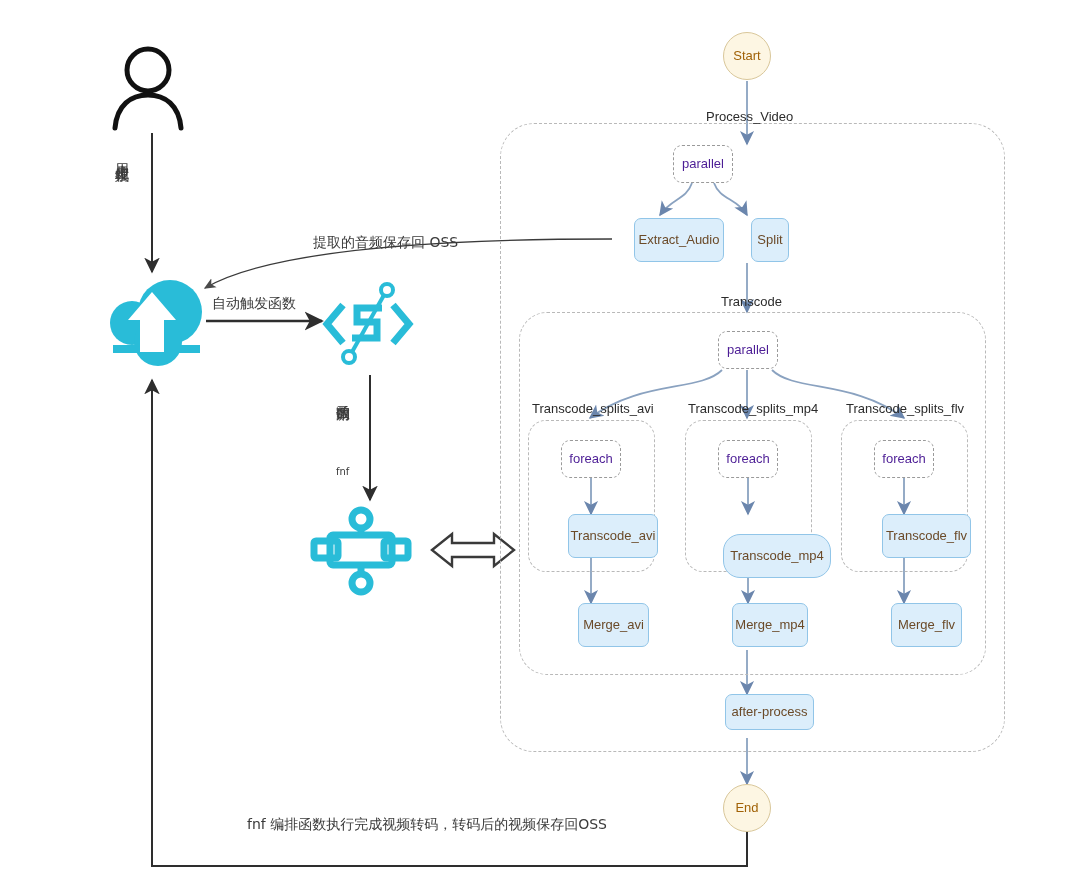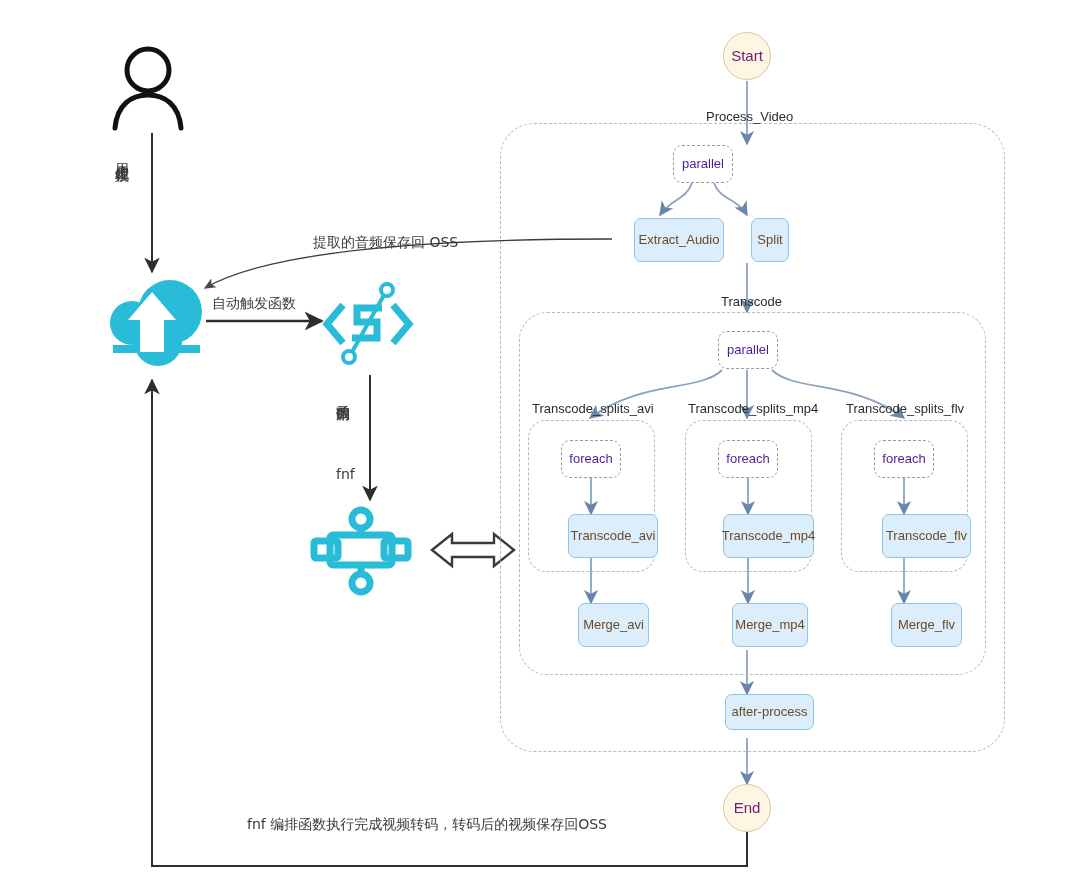--- a/index.html
+++ b/index.html
@@ -9,21 +9,21 @@
   svg.layer{position:absolute;left:0;top:0;width:1080px;height:875px;}
 
   
   .node{position:absolute;box-sizing:border-box;display:flex;align-items:center;
         justify-content:center;text-align:center;line-height:1.15;}
   .task{background:#dceefb;border:1px solid #91c5e8;border-radius:7px;
         color:#6b4a28;font-size:13px;margin-left:22px;}
   .ctrl{background:#ffffff;border:1px dashed #9a9a9a;border-radius:9px;
         color:#4c1d95;font-size:13px;}
   .terminal{background:#fdf6e3;border:1.5px solid #d9c79a;border-radius:50%;
-        color:#701a75;font-size:15px;}
+        color:#a16207;font-size:13px;}
 
   
   .group{position:absolute;box-sizing:border-box;border:1px dashed #b9b9b9;
          background:transparent;}
   .group.outer{border-radius:34px;}
   .group.mid{border-radius:28px;}
   .group.inner{border-radius:18px;}
 
   
   .lbl{position:absolute;color:#2b2b2b;font-size:13px;white-space:nowrap;}
@@ -143,35 +143,35 @@
 
   <div class="node task" style="left:729px;top:218px;width:38px;height:44px;">Split</div>
 
   <div class="node ctrl" style="left:718px;top:331px;width:60px;height:38px;">parallel</div>
 
   <div class="node ctrl" style="left:561px;top:440px;width:60px;height:38px;">foreach</div>
   <div class="node ctrl" style="left:718px;top:440px;width:60px;height:38px;">foreach</div>
   <div class="node ctrl" style="left:874px;top:440px;width:60px;height:38px;">foreach</div>
 
   <div class="node task" style="left:546px;top:514px;width:90px;height:44px;">Transcode_avi</div>
-  <div class="node task" style="left:701px;top:514px;width:91px;height:44px;">Transcode_mp4</div>
+  <div class="node task" style="left:701px;top:534px;width:108px;height:44px;border-radius:17px;">Transcode_mp4</div>
   <div class="node task" style="left:860px;top:514px;width:89px;height:44px;">Transcode_flv</div>
 
   <div class="node task" style="left:556px;top:603px;width:71px;height:44px;">Merge_avi</div>
   <div class="node task" style="left:710px;top:603px;width:76px;height:44px;">Merge_mp4</div>
   <div class="node task" style="left:869px;top:603px;width:71px;height:44px;">Merge_flv</div>
 
   <div class="node task" style="left:703px;top:694px;width:89px;height:36px;">after-process</div>
 
   <div class="node terminal" style="left:723px;top:784px;width:48px;height:48px;">End</div>
 
   <div class="vtext" style="left:113px;top:152px;">用户上传视频</div>
 
   <div class="lbl cn big" style="left:212px;top:295px;">自动触发函数</div>
 
   <div class="lbl cn big" style="left:313px;top:234px;">提取的音频保存回 OSS</div>
 
   <div class="vtext" style="left:334px;top:394px;">函数调用</div>
-  <div class="lbl cn" style="left:336px;top:466px;font-size:14px;">fnf</div>
+  <div class="lbl cn" style="left:336px;top:466px;font-size:10px;">fnf</div>
 
   <div class="lbl cn big" style="left:247px;top:816px;">fnf 编排函数执行完成视频转码，转码后的视频保存回OSS</div>
 
 </div>
 
 </body></html>

